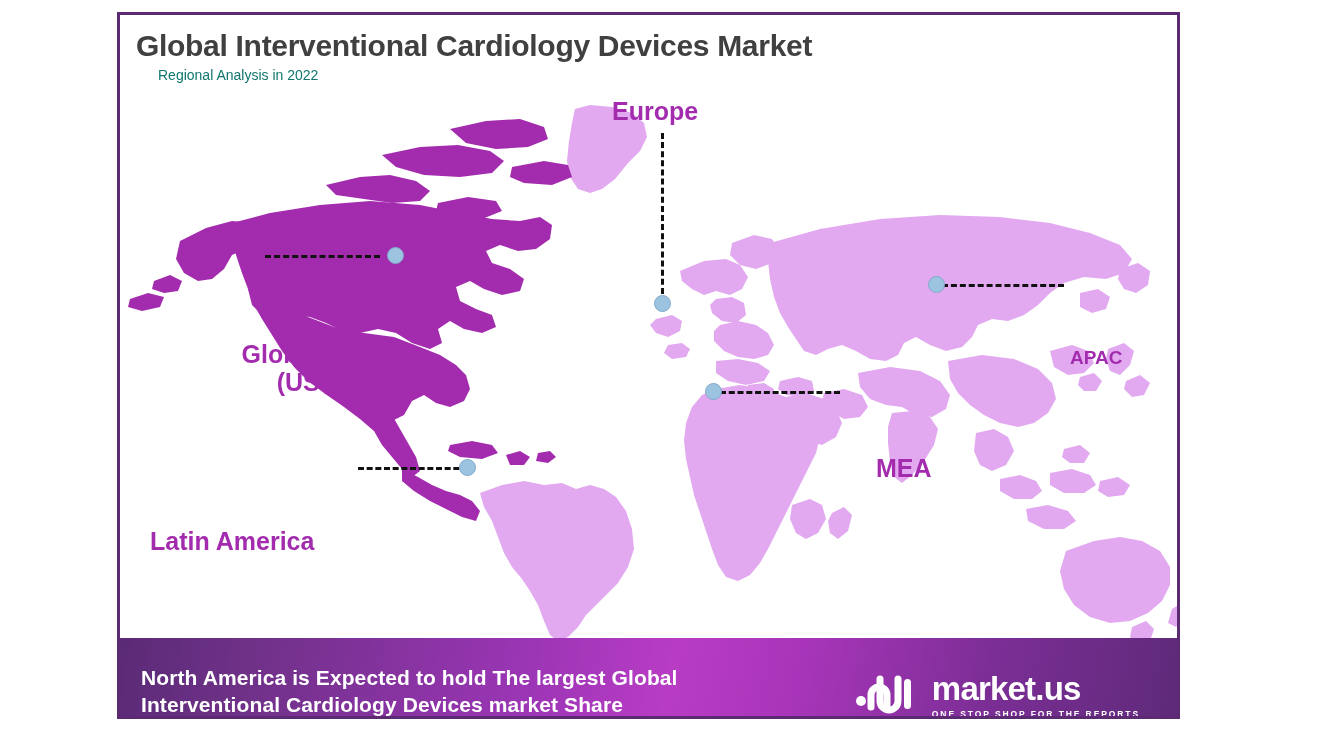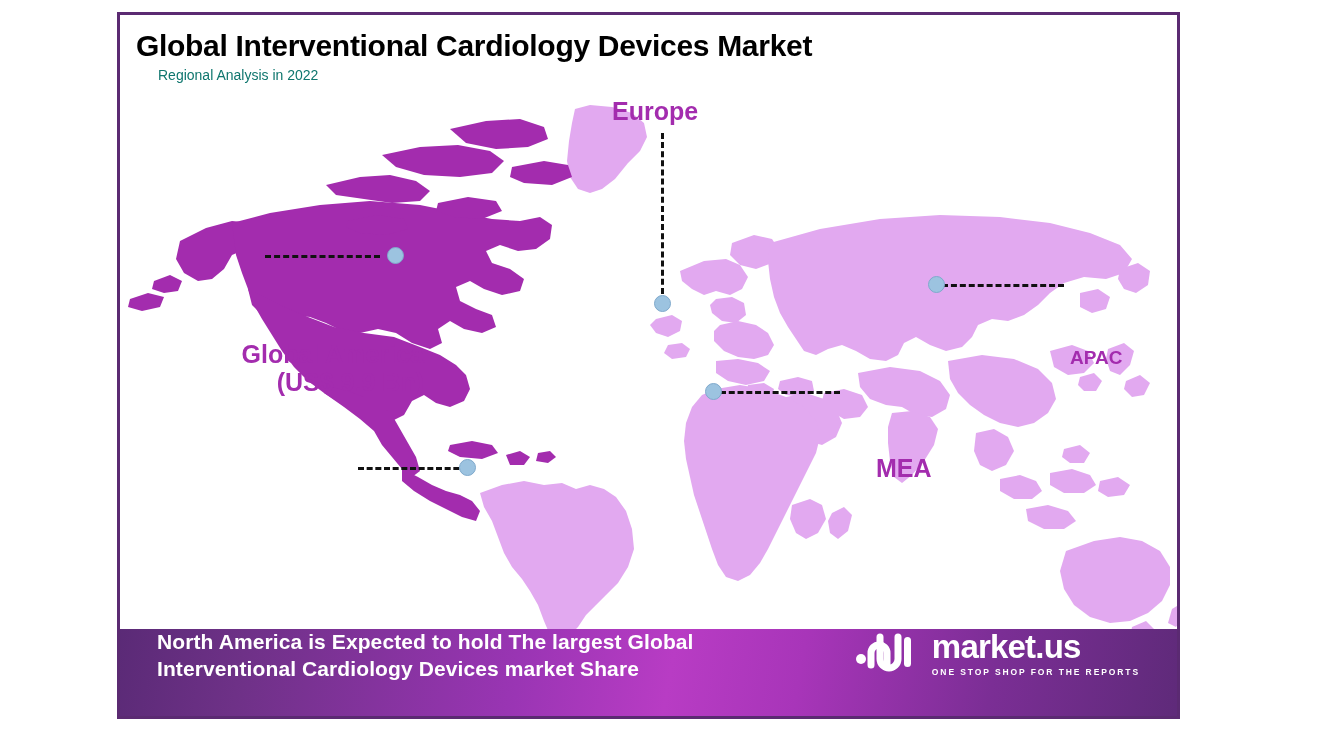--- a/index.html
+++ b/index.html
@@ -33,21 +33,21 @@
     left: 0; top: 0;
     width: 100%;
     padding: 14px 0 0 16px;
     box-sizing: border-box;
     z-index: 6;
     pointer-events: none;
   }
   .title {
     font-size: 30px;
     font-weight: bold;
-    color: #000000;
+    color: #404040;
     letter-spacing: -0.3px;
     line-height: 1.1;
     margin: 0;
     white-space: nowrap;
   }
   .subtitle {
     font-size: 14px;
     font-weight: normal;
     color: #0f766e;
     margin: 6px 0 0 22px;
@@ -118,34 +118,34 @@
   .dot-apac    { left: 808px; top: 261px; }
   .dot-mea     { left: 585px; top: 368px; }
   .dot-latam   { left: 339px; top: 444px; }
 
   
   .banner {
     position: absolute;
     left: -3px;
     bottom: -3px;
     width: 1063px;
-    height: 90px;
+    height: 81px;
     background: linear-gradient(100deg,
         #5A2A76 0%,
         #6E3187 12%,
         #9A35B4 38%,
         #B83CC4 52%,
         #A835B9 64%,
         #7B2E95 82%,
         #5E2A79 100%);
     display: flex;
-    align-items: flex-start;
+    align-items: flex-end;
     justify-content: space-between;
     box-sizing: border-box;
-    padding: 0 18px 0 40px;
+    padding: 0 18px 0 24px;
     z-index: 8;
   }
   .banner-text {
     color: #ffffff;
     font-size: 21px;
     font-weight: bold;
     line-height: 1.28;
     letter-spacing: 0.1px;
   }
   .banner-text .l2 { display: block; }
@@ -287,20 +287,21 @@
     <div class="dot dot-na"></div>
 
     <div class="region-label lbl-apac">APAC</div>
     <div class="dash-line ln-apac"></div>
     <div class="dot dot-apac"></div>
 
     <div class="region-label lbl-mea">MEA</div>
     <div class="dash-line ln-mea"></div>
     <div class="dot dot-mea"></div>
 
+    <div class="region-label lbl-latam">Latin America</div>
     <div class="dash-line ln-latam"></div>
     <div class="dot dot-latam"></div>
   </div>
 
   <div class="banner">
     <div class="banner-text">
       <span>North America is Expected to hold The largest Global</span>
       <span class="l2">Interventional Cardiology  Devices market Share</span>
     </div>
 

